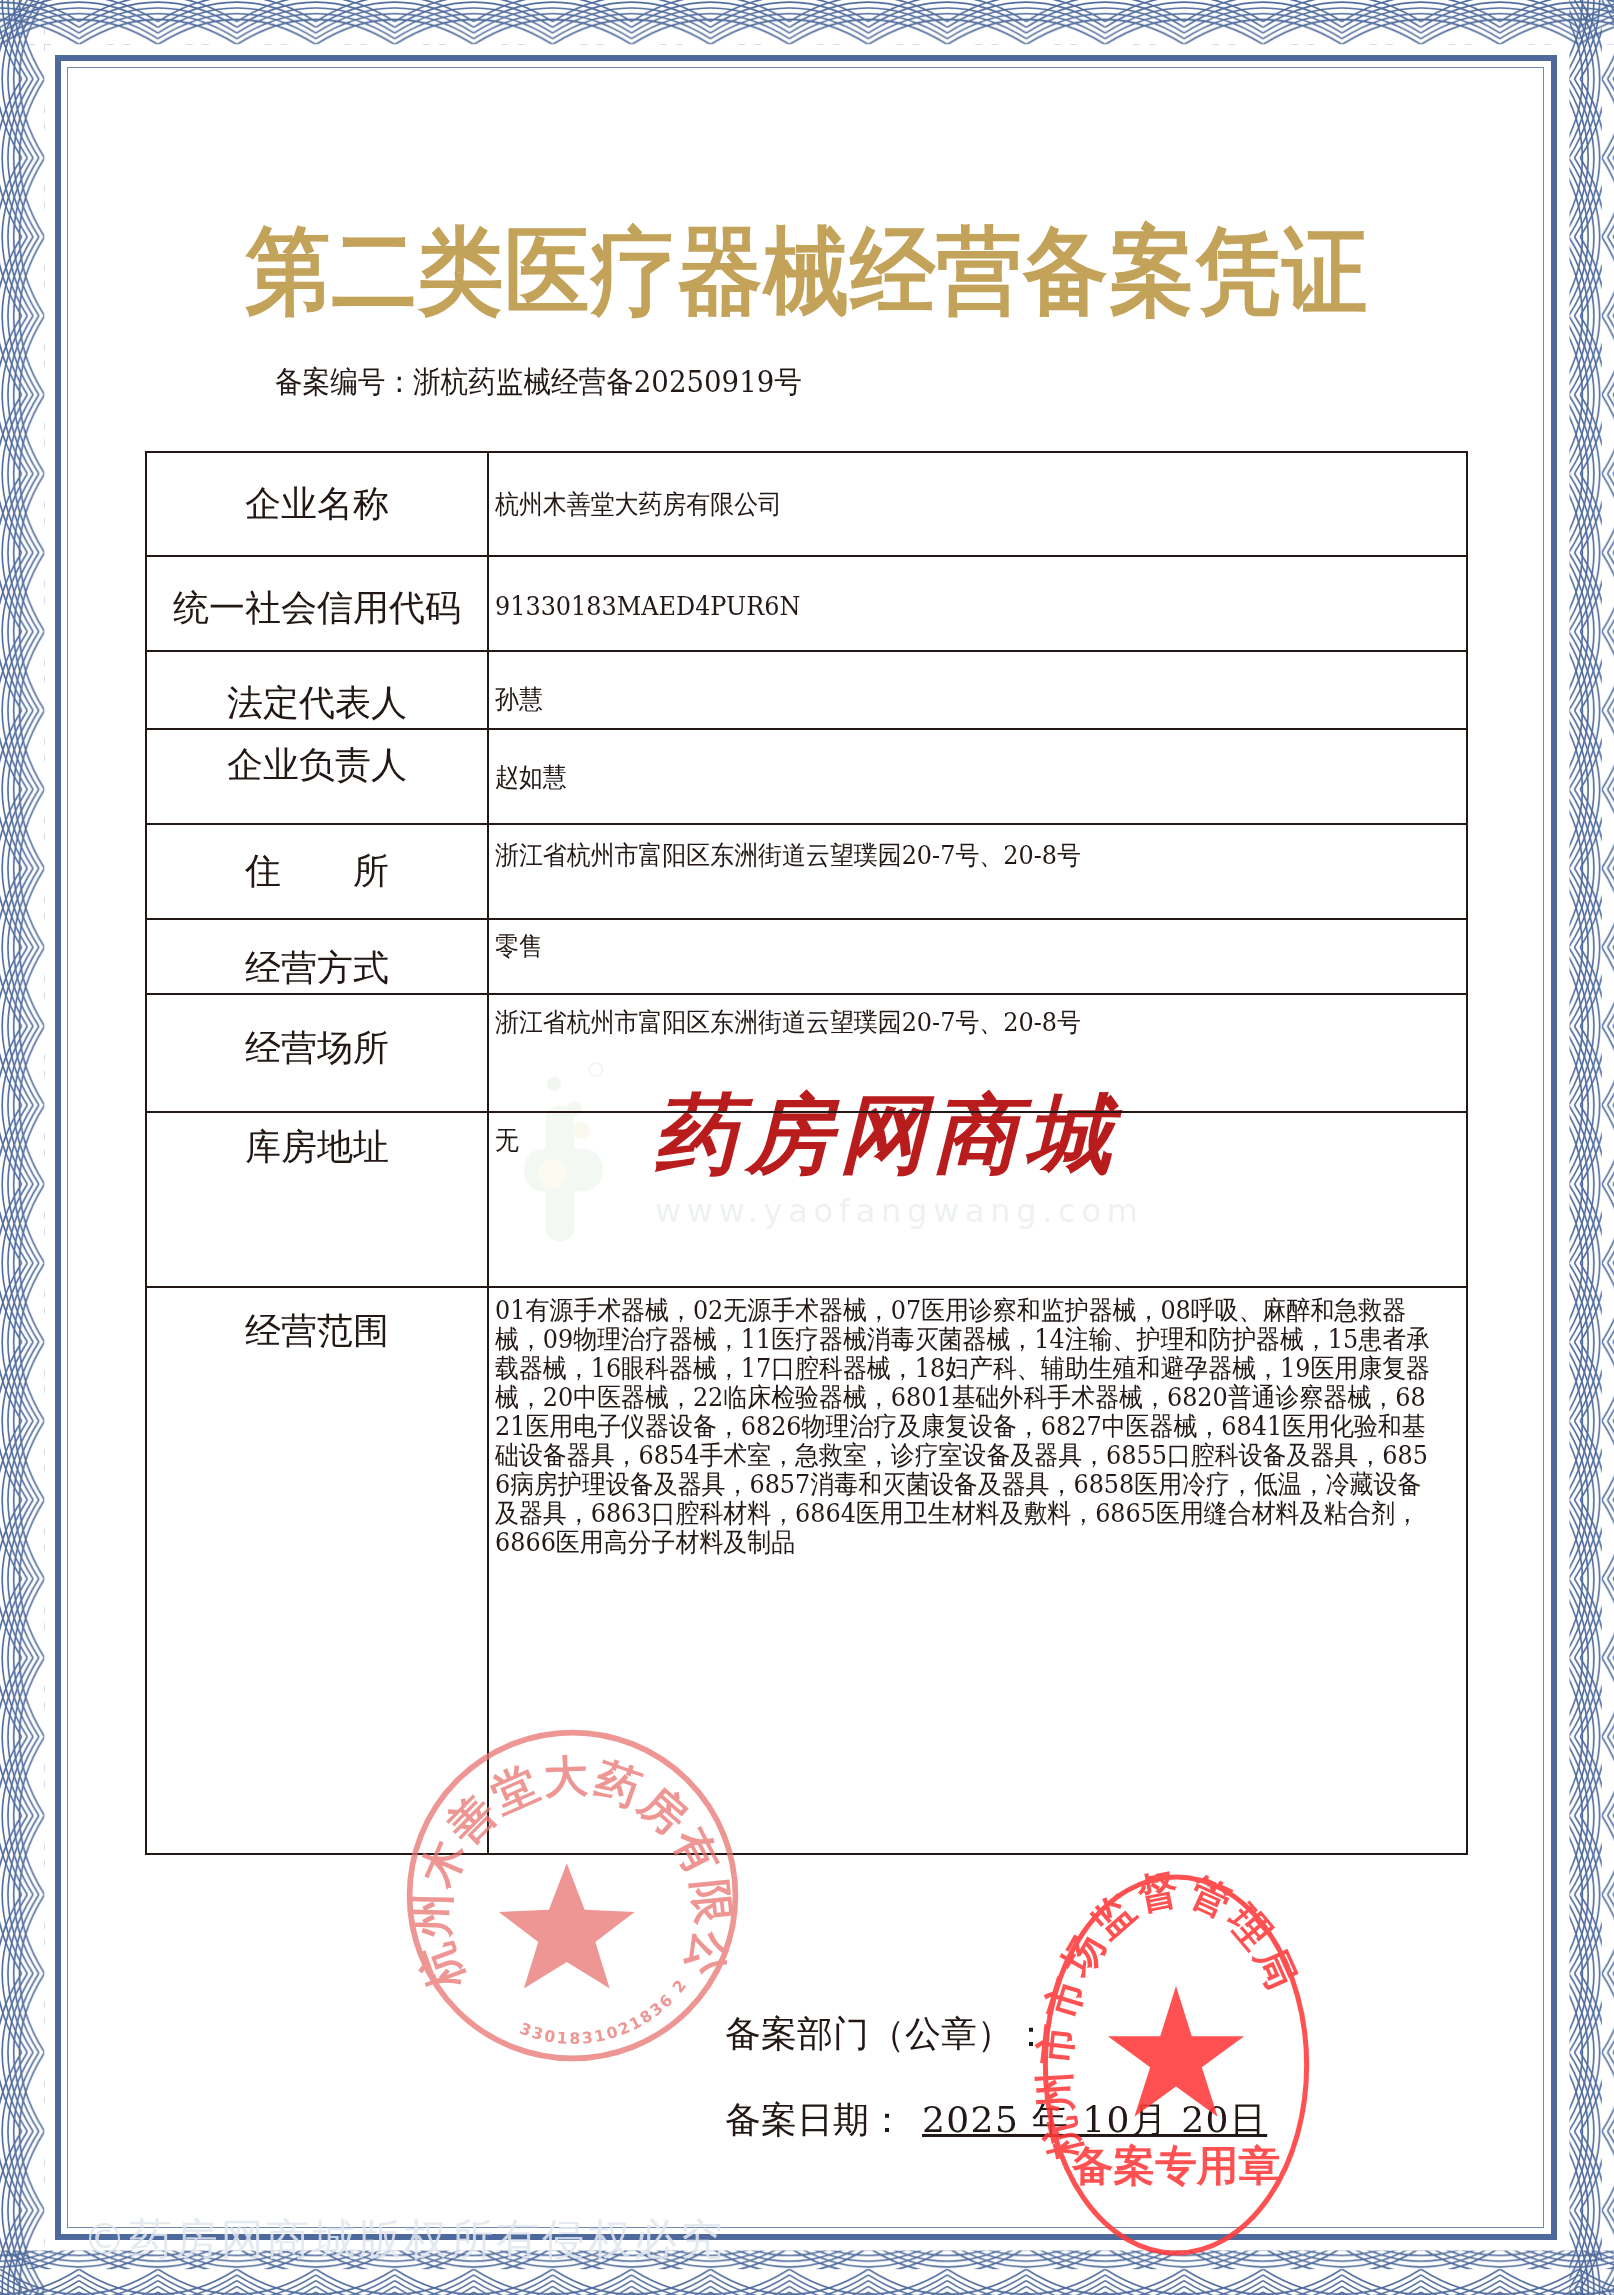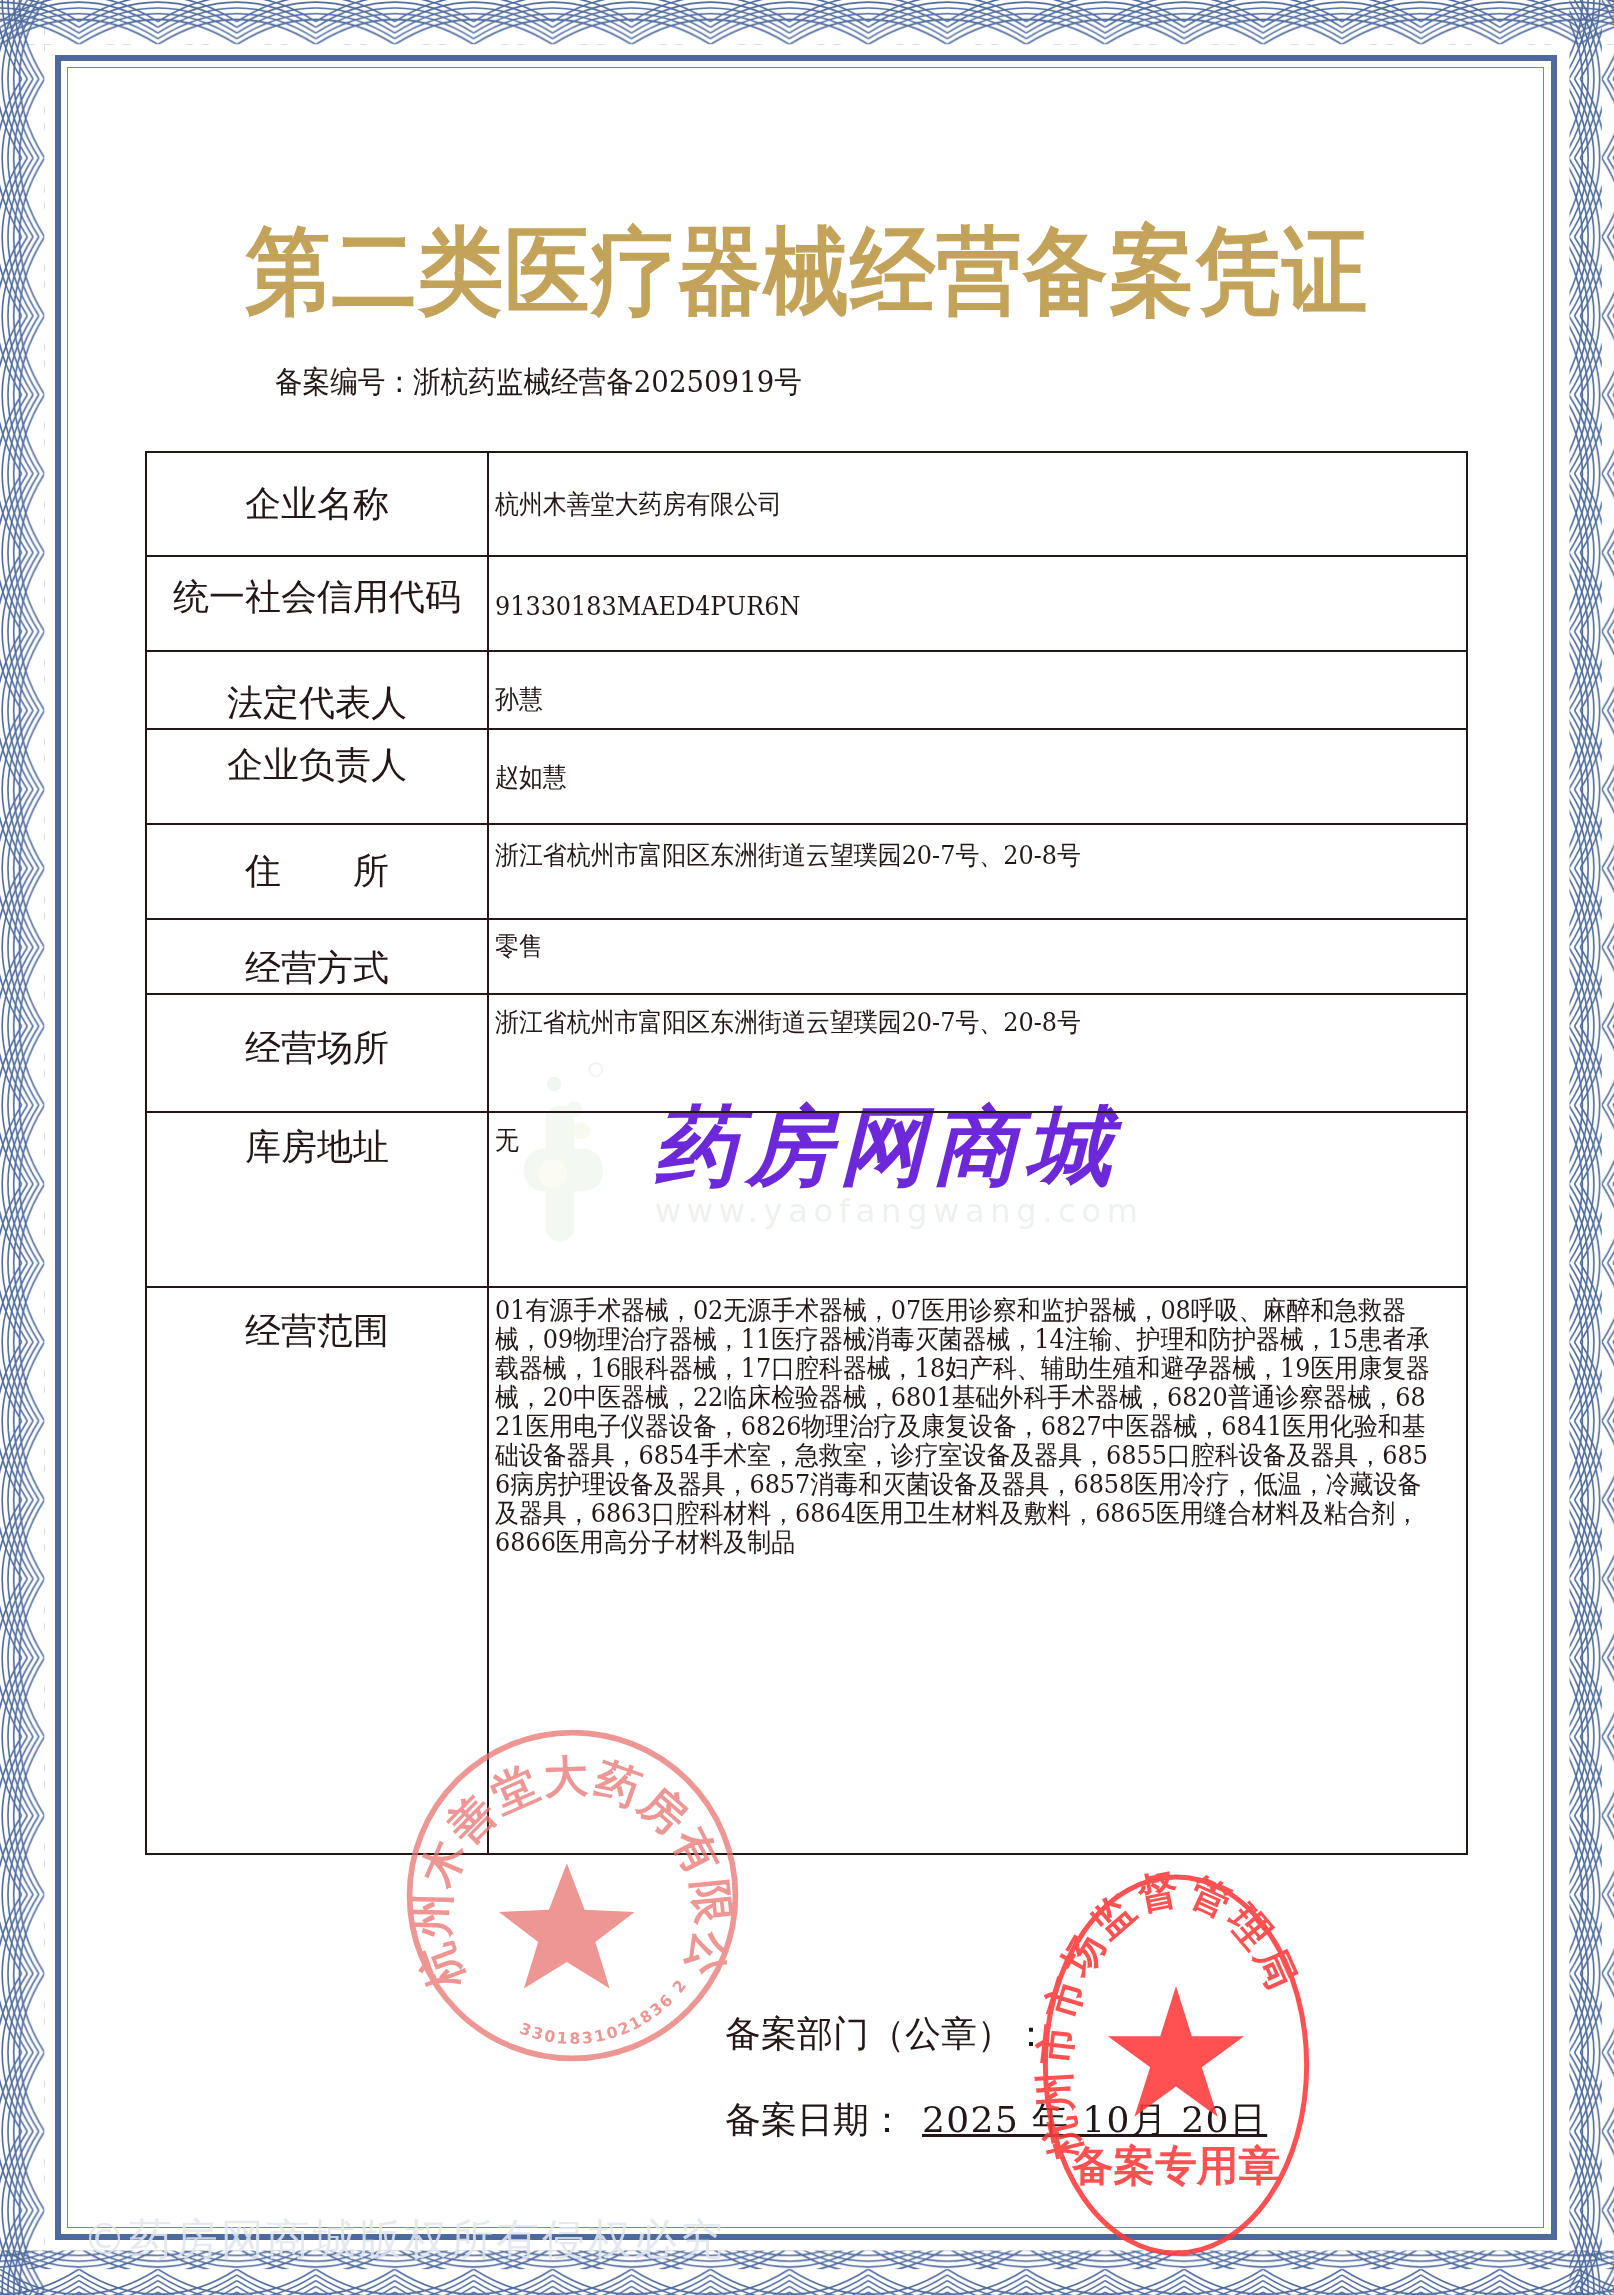--- a/index.html
+++ b/index.html
@@ -69,21 +69,21 @@
       word-break: break-all; padding-top: 7.2px;
     }
     
     .wm-logo {
       position: absolute; left: 524px; top: 1055px; width: 617px; height: 187px;
       pointer-events: none; opacity: 0.55;
     }
     .wm-text {
       position: absolute; left: 653px; top: 1077px;
       font-family: "DejaVu Sans", sans-serif; font-weight: bold; font-style: italic;
-      font-size: 86px; color: #6d28d9; letter-spacing: 7.2px; margin-top: 12px;
+      font-size: 86px; color: #b91c1c; letter-spacing: 7.2px;
     }
     .wm-url {
       position: absolute; left: 655px; top: 1192px;
       font-family: "DejaVu Sans", sans-serif;
       font-size: 32px; color: #eef2ee; letter-spacing: 5.7px;
     }
     .wm-bottom {
       position: absolute; left: 83px; top: 2211px;
       font-family: "DejaVu Sans", sans-serif;
       font-size: 43px; color: rgba(225,230,238,0.85); letter-spacing: 2.9px;
@@ -215,21 +215,21 @@
       <tr style="height:104px">
     <td class="label">
           <span class="label-inner" style="padding-top:27px">企业名称</span>
         </td>
     <td class="value">
           <span class="value-inner" style="padding-top:34px">杭州木善堂大药房有限公司</span>
         </td>
   </tr>
   <tr style="height:95px">
     <td class="label">
-          <span class="label-inner" style="padding-top:16px">统一社会信用代码</span>
+          <span class="label-inner" style="padding-top:27px">统一社会信用代码</span>
         </td>
     <td class="value">
           <span class="value-inner" style="padding-top:34px">91330183MAED4PUR6N</span>
         </td>
   </tr>
   <tr style="height:73px">
     <td class="label">
           <span class="label-inner" style="padding-top:27px">法定代表人</span>
         </td>
     <td class="value">

